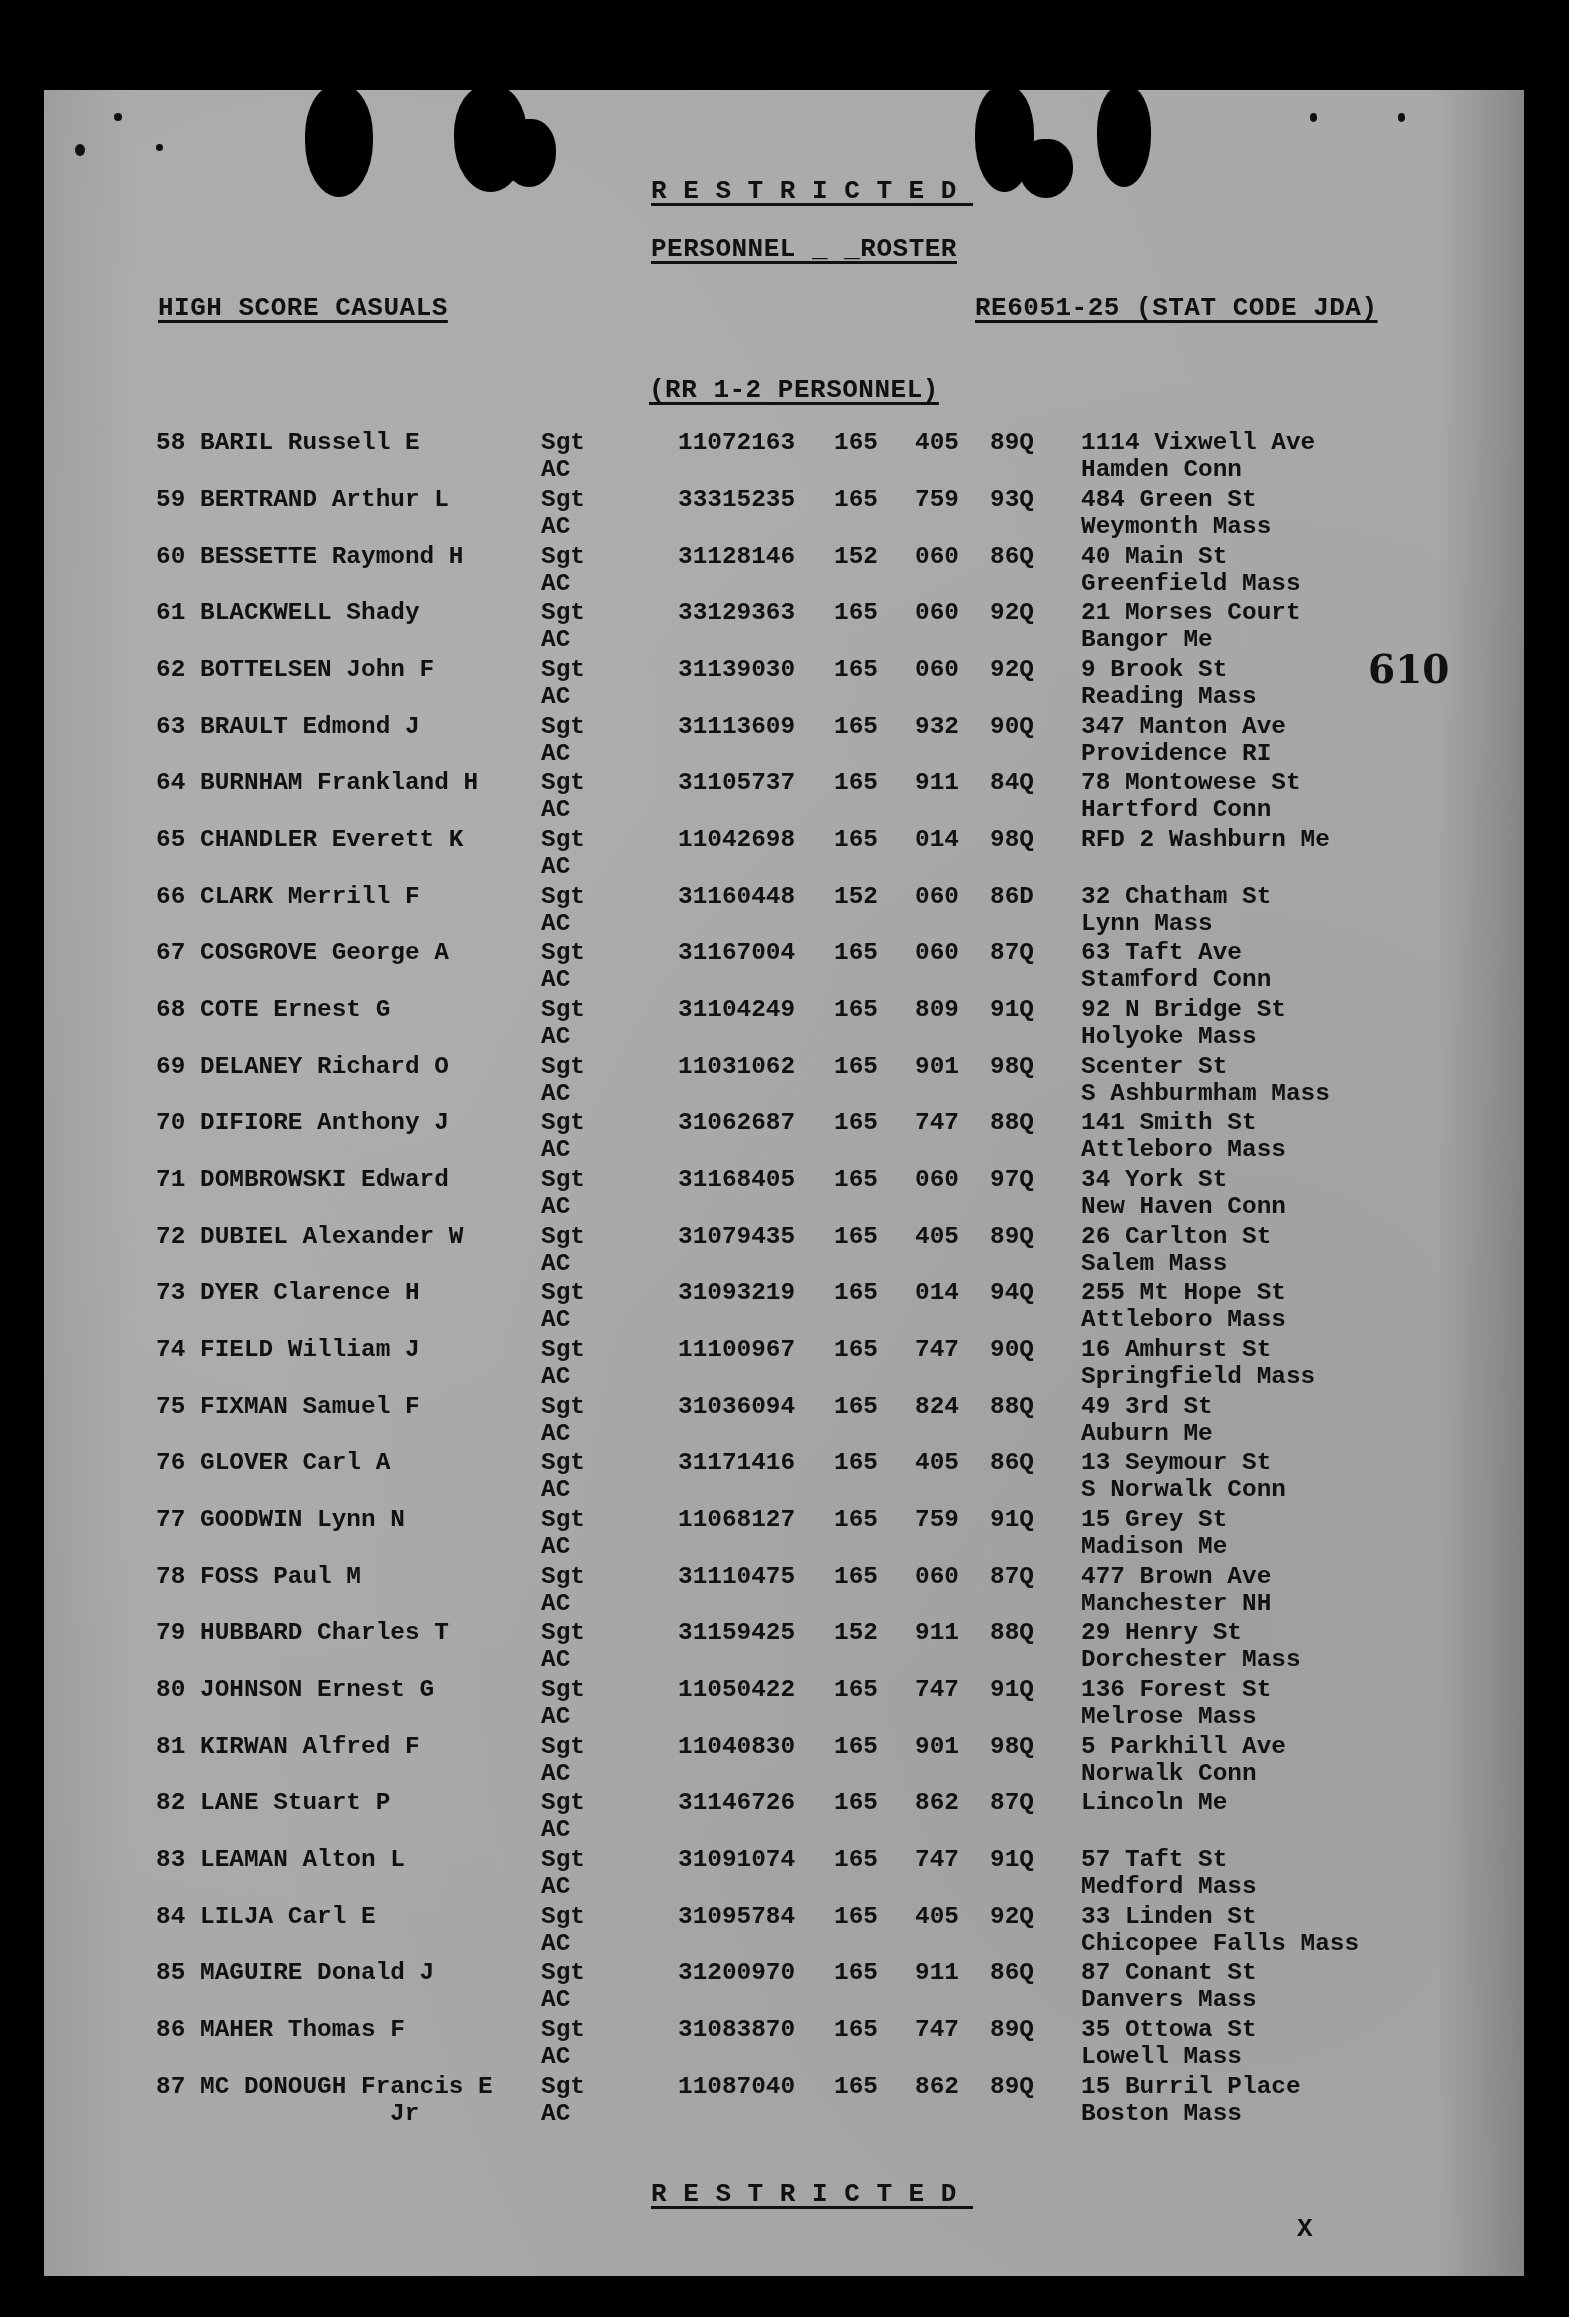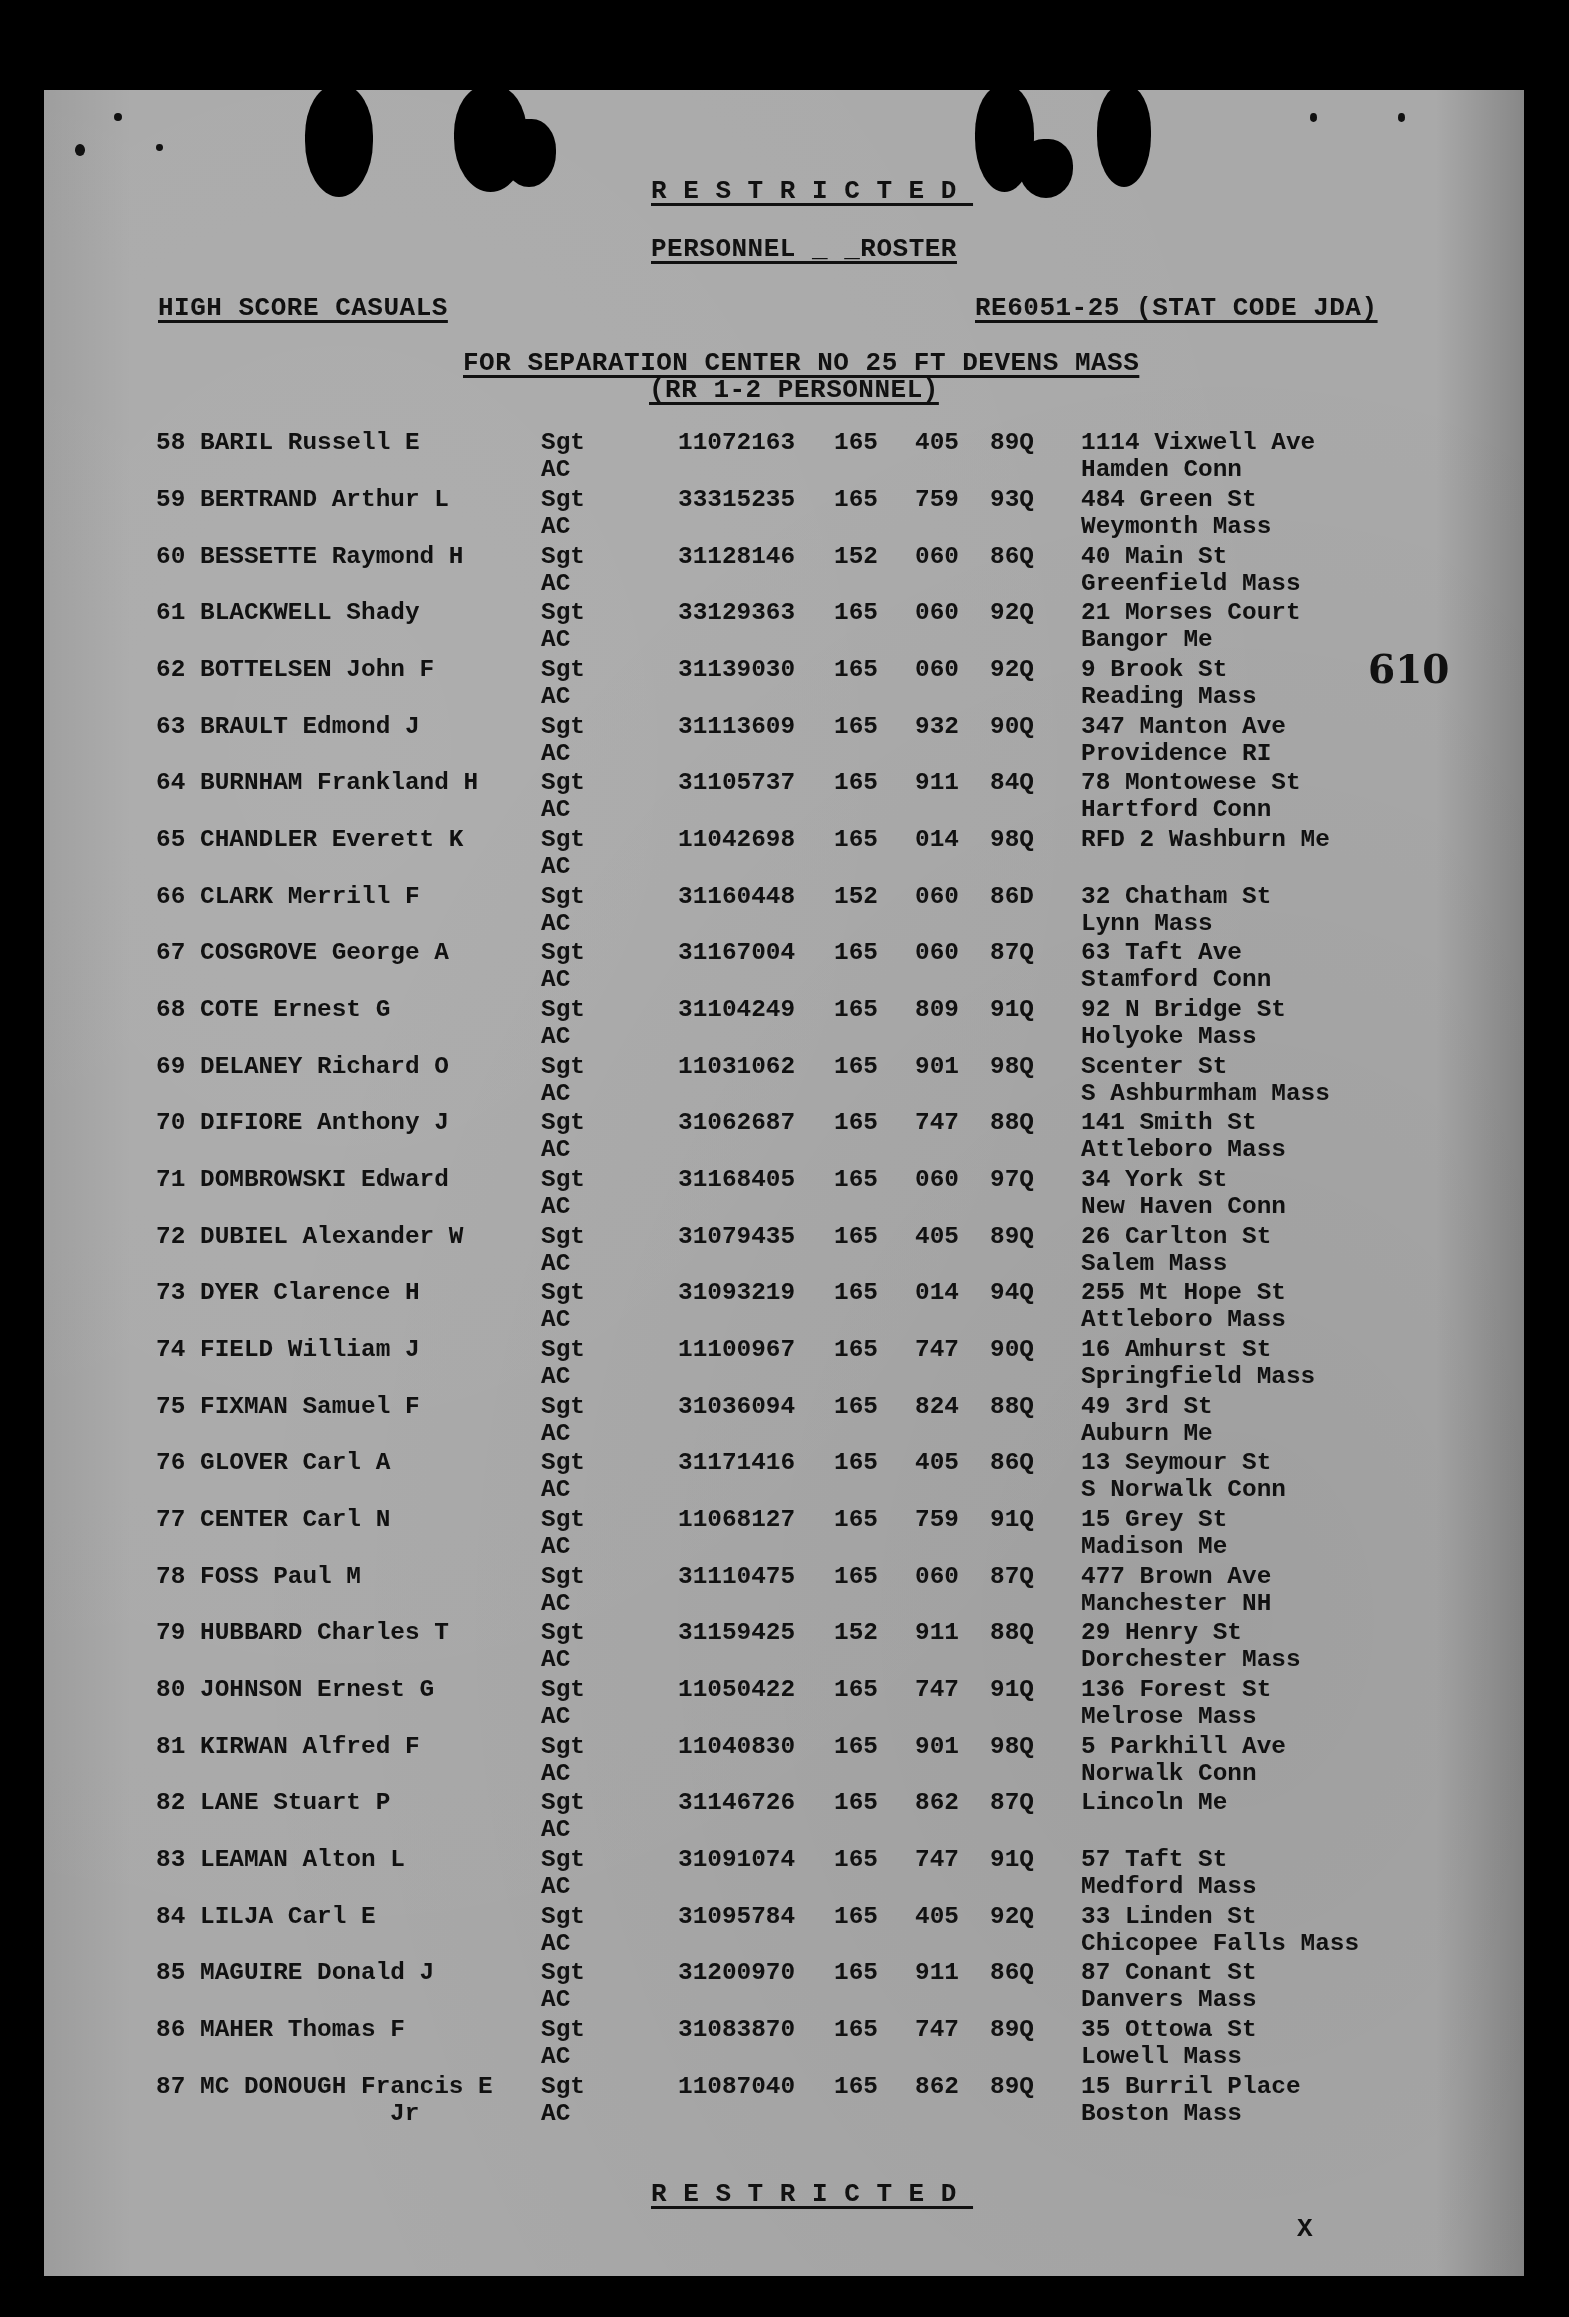--- a/index.html
+++ b/index.html
@@ -50,21 +50,20 @@
   <div class="hole" style="left:70px;top:23.4px;width:7.8px;height:7.8px;"></div>
   <div class="hole" style="left:31px;top:54px;width:9.8px;height:11.7px;"></div>
   <div class="hole" style="left:112px;top:54px;width:6.8px;height:6.8px;"></div>
   <div class="hole" style="left:1266px;top:23.4px;width:6.8px;height:8.8px;"></div>
   <div class="hole" style="left:1354px;top:23.4px;width:6.8px;height:8.8px;"></div>
 
   <div class="typed ul spaced" style="left:607px;top:86px;">RESTRICTED</div>
   <div class="typed ul" style="left:607px;top:144px;">PERSONNEL _ _ROSTER</div>
   <div class="typed ul" style="left:114px;top:203px;">HIGH SCORE CASUALS</div>
   <div class="typed ul" style="left:931px;top:203px;">RE6051-25 (STAT CODE JDA)</div>
-  <div class="typed ul" style="left:419px;top:258px;">FOR SEPARATION CENTER NO 25 FT DEVENS MASS</div>
   <div class="typed ul" style="left:605px;top:285px;">(RR 1-2 PERSONNEL)</div>
 
   <div class="stamp" style="left:1324px;top:556px;">610</div>
 
   <div id="roster">
       <div class="row" style="top: 339px;">
         <span class="c-num">58</span>
         <span class="c-name">BARIL Russell E</span>
         <span class="c-name2"></span>
         <span class="c-rank">Sgt</span>
@@ -305,21 +304,21 @@
         <span class="c-branch">AC</span>
         <span class="c-serial">31171416</span>
         <span class="c-a">165</span>
         <span class="c-b">405</span>
         <span class="c-c">86Q</span>
         <span class="c-addr1">13 Seymour St</span>
         <span class="c-addr2">S Norwalk Conn</span>
       </div>
       <div class="row" style="top: 1416px;">
         <span class="c-num">77</span>
-        <span class="c-name">CENTER Carl N</span>
+        <span class="c-name">GOODWIN Lynn N</span>
         <span class="c-name2"></span>
         <span class="c-rank">Sgt</span>
         <span class="c-branch">AC</span>
         <span class="c-serial">11068127</span>
         <span class="c-a">165</span>
         <span class="c-b">759</span>
         <span class="c-c">91Q</span>
         <span class="c-addr1">15 Grey St</span>
         <span class="c-addr2">Madison Me</span>
       </div>

